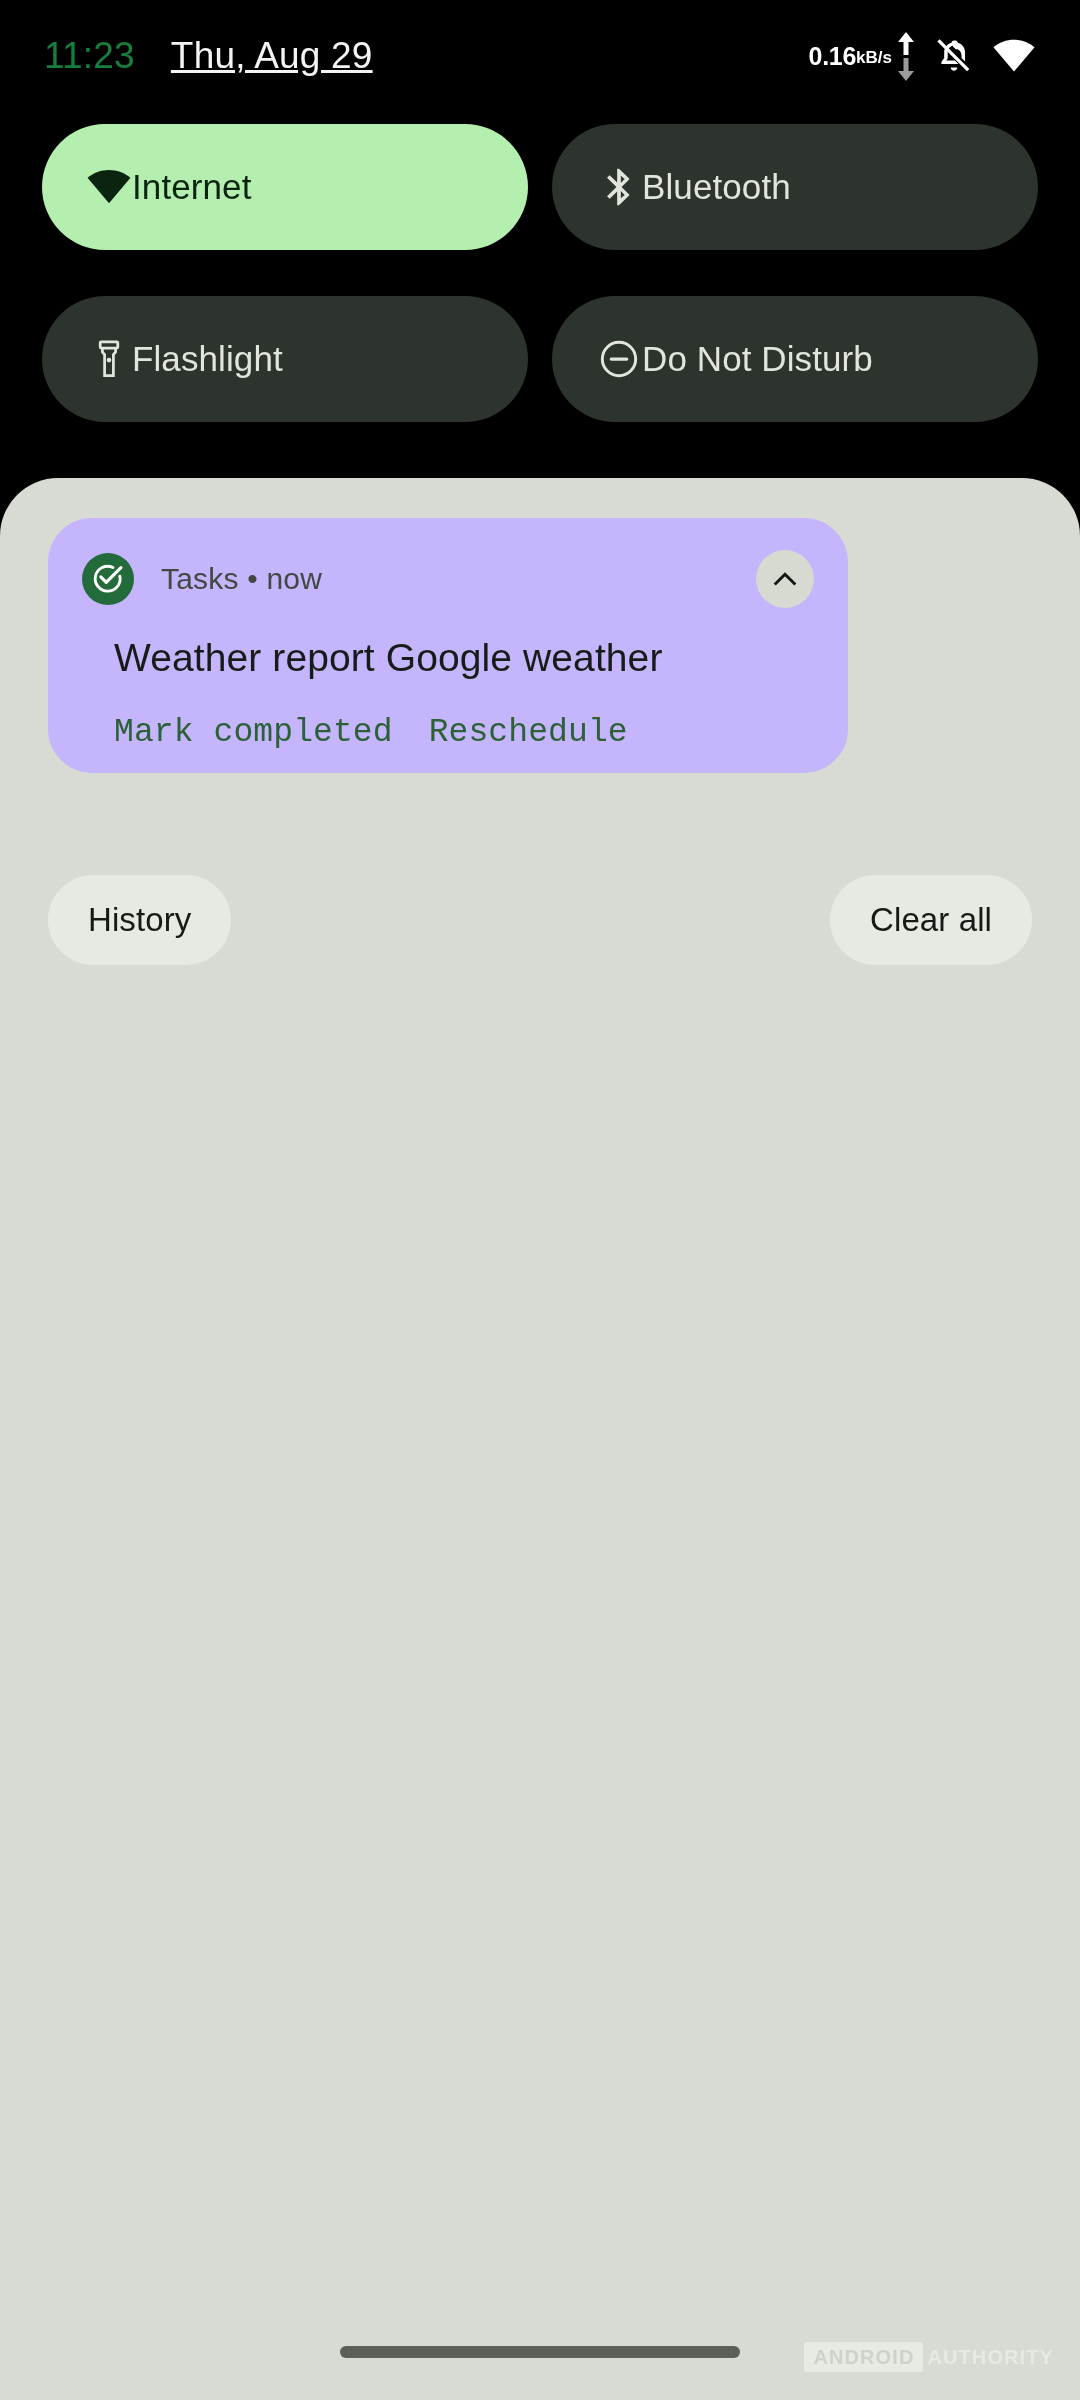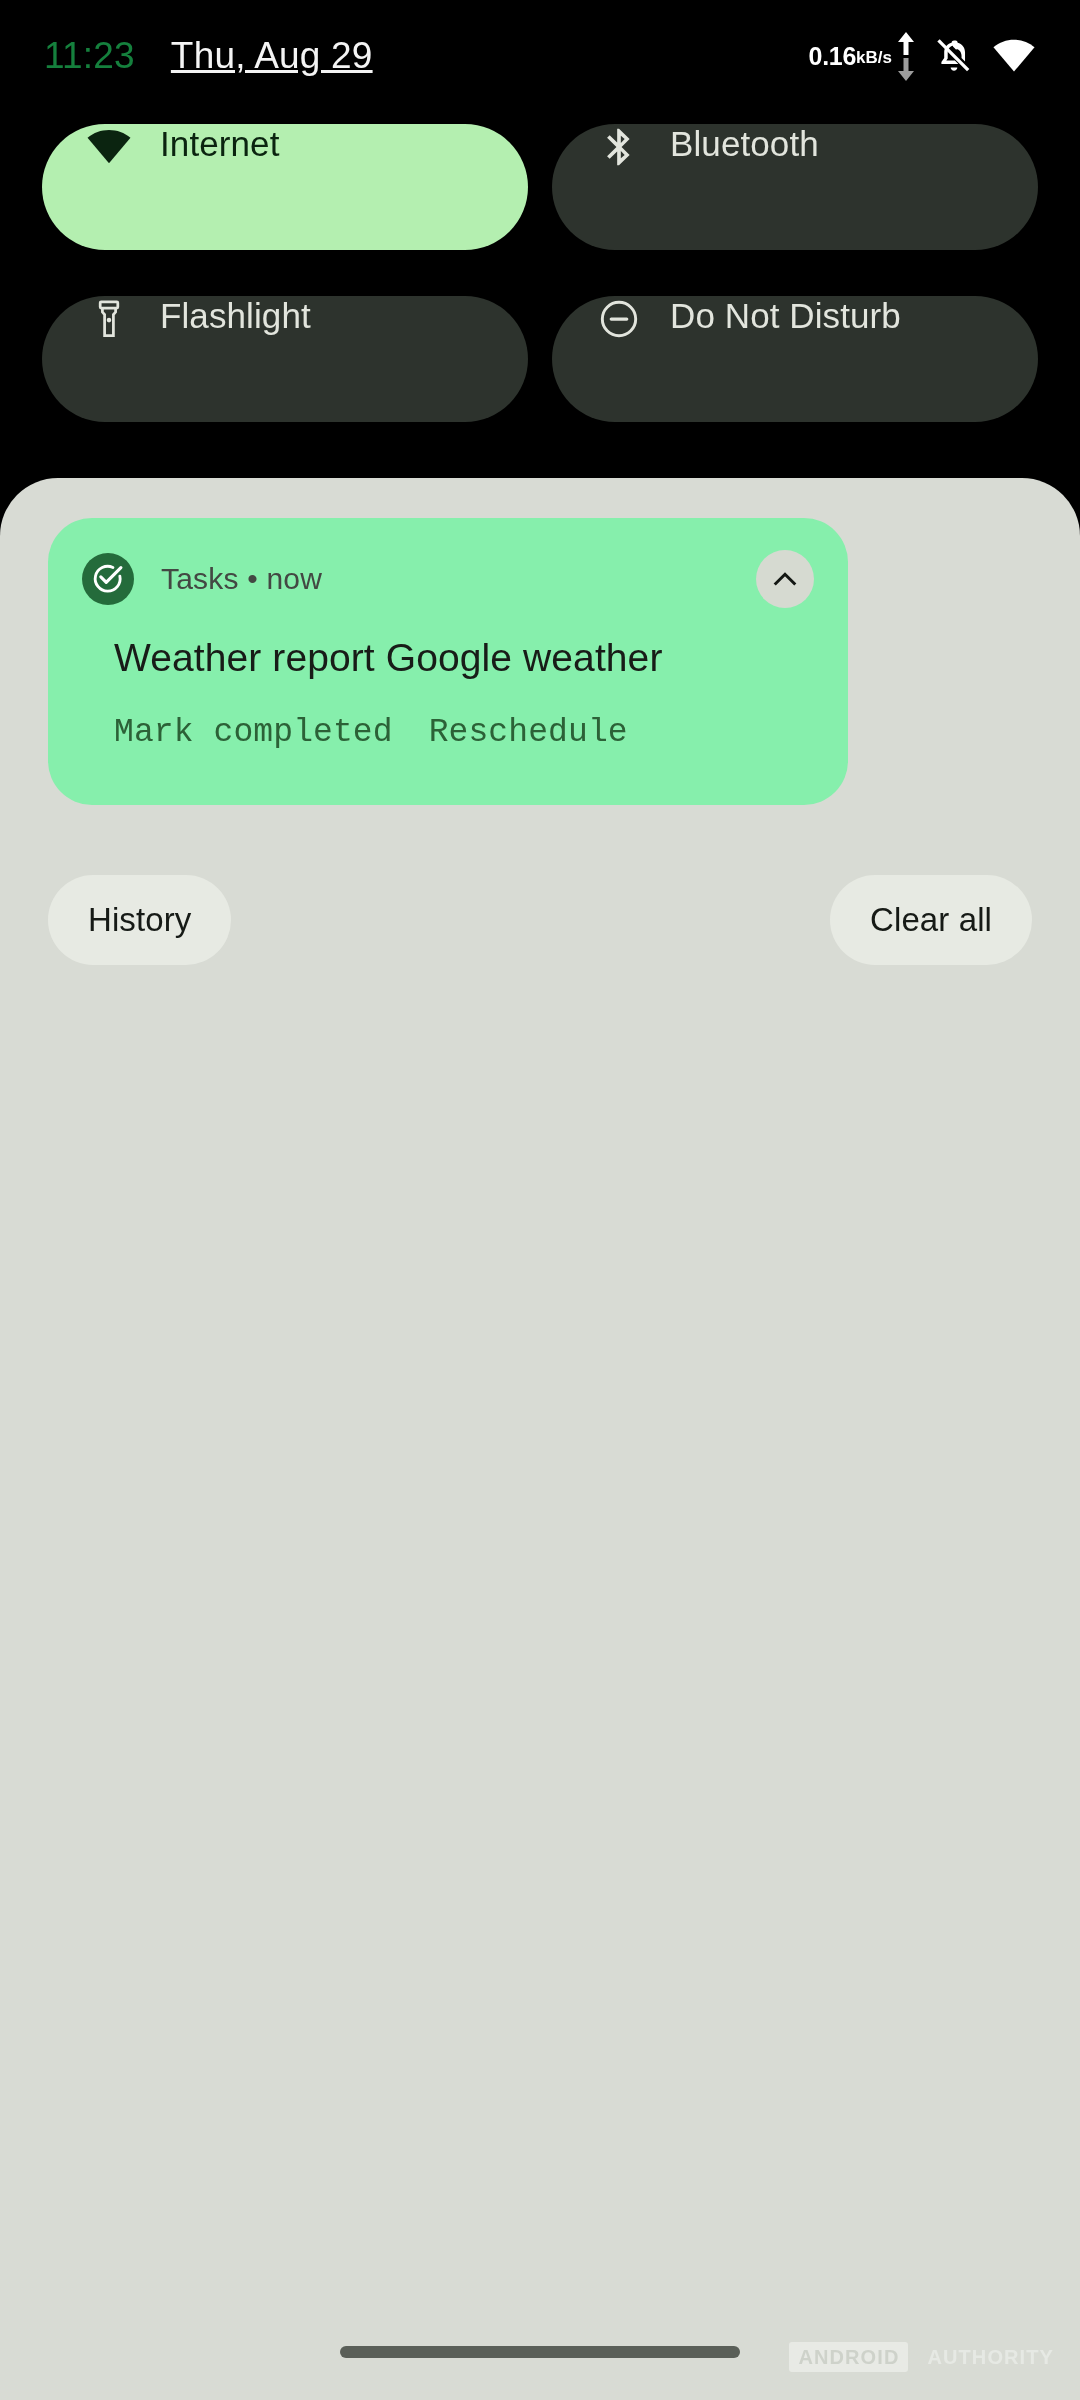--- a/index.html
+++ b/index.html
@@ -96,24 +96,23 @@
     top: 124px;
     width: 996px;
     display: grid;
     grid-template-columns: 486px 486px;
     grid-gap: 46px 24px;
   }
   .qs-tile {
     height: 126px;
     border-radius: 63px;
     display: flex;
-    align-items: flex-start;
+    align-items: center;
     padding-left: 44px;
     box-sizing: border-box;
-    gap: 28px;
     cursor: pointer;
   }
   .qs-tile.off {
     background: #2D332D;
   }
   .qs-tile.on {
     background: #B4EFB0;
   }
   .qs-icon {
     width: 46px;
@@ -141,23 +140,23 @@
     border-radius: 58px 58px 0 0;
   }
 
   
   #notif-card {
     position: absolute;
     left: 48px;
     top: 40px;
     width: 800px;
     border-radius: 44px;
-    background: #86efac;
+    background: #c4b5fd;
     box-sizing: border-box;
-    padding: 30px 34px 54px 34px;
+    padding: 30px 34px 22px 34px;
   }
   .notif-header {
     display: flex;
     align-items: center;
     height: 62px;
     position: relative;
   }
   #app-icon {
     width: 52px;
     height: 52px;
@@ -242,21 +241,21 @@
     letter-spacing: 0.1px;
   }
 
   
   #watermark {
     position: absolute;
     right: 26px;
     bottom: 28px;
     display: flex;
     align-items: center;
-    gap: 19px;
+    gap: 4px;
     opacity: 0.62;
   }
   #wm-badge {
     background: #F2F4F0;
     color: #C9CDC5;
     font-size: 20px;
     font-weight: bold;
     letter-spacing: 1.1px;
     padding: 4px 9px 3px 9px;
     border-radius: 3px;

